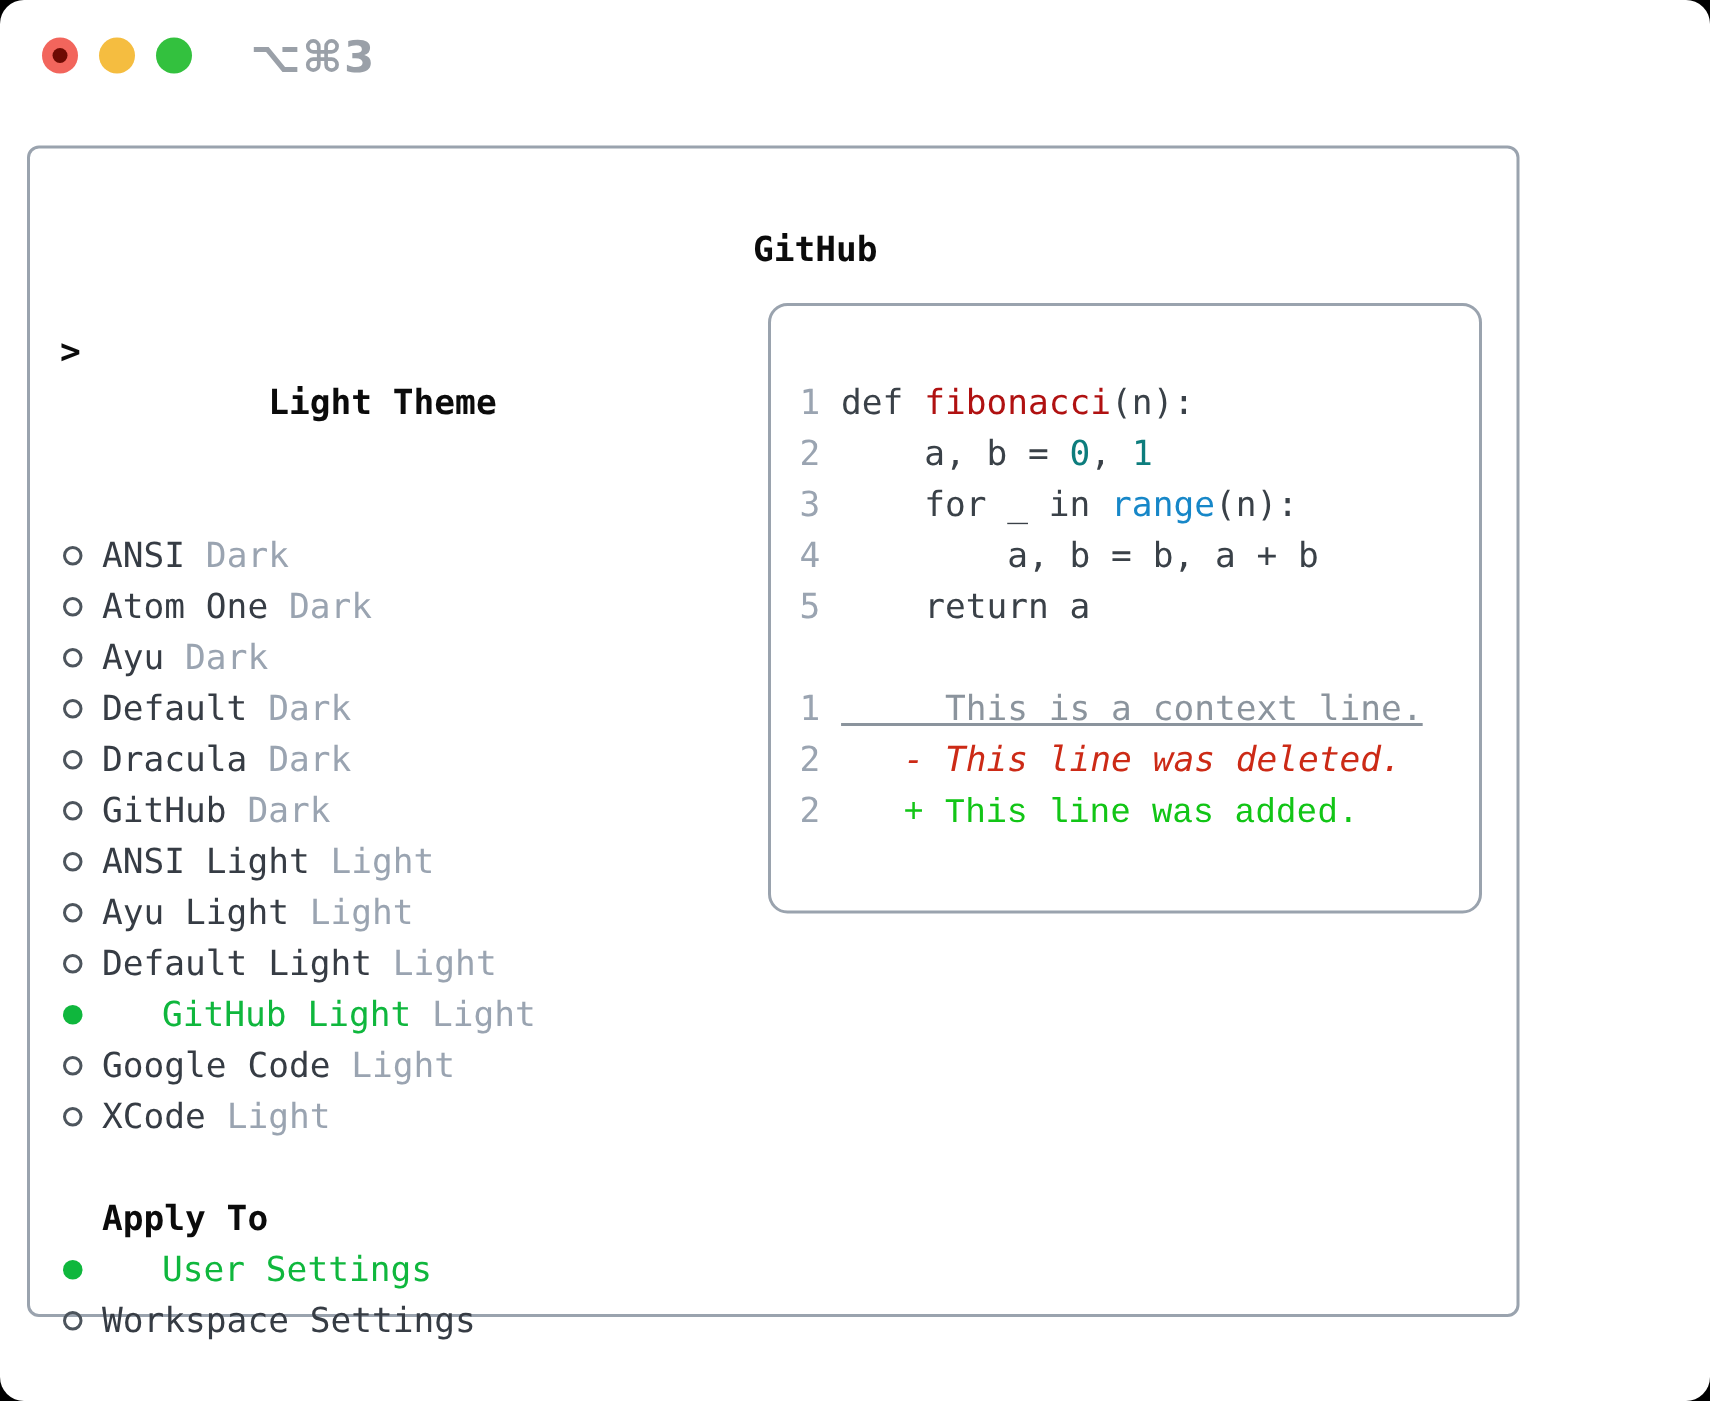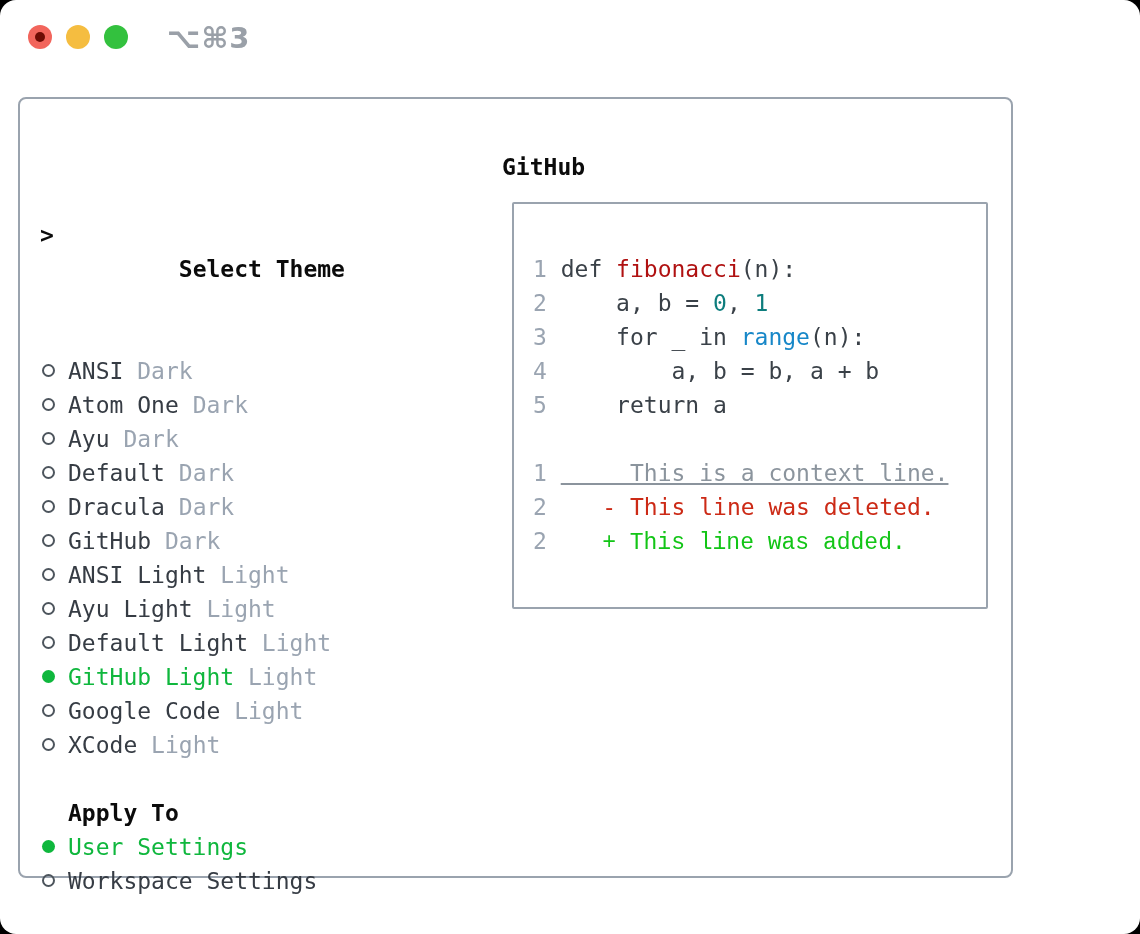--- a/index.html
+++ b/index.html
@@ -23,58 +23,58 @@
   
   .list{position:absolute;left:20px;top:51px;}
   .row{position:relative;height:34px;}
   .row .txt{margin-left:28px;}
   .cursor{position:absolute;left:0;top:0;font-weight:bold;color:var(--header-black,#0b0b0b);}
   .hdr{font-weight:bold;color:var(--header-black,#0b0b0b);margin-left:28px;}
   .bullet{position:absolute;left:2px;top:10px;width:13px;height:13px;border-radius:50%;box-sizing:border-box;}
   .bullet.open{border:2.5px solid #4d555d;}
   .bullet.fill{background:var(--selected-green,#0fb73d);}
   .name{color:var(--text-dark,#363c44);}
-  .name.sel{color:var(--selected-green,#0fb73d);}
+  .name.sel{color:var(--selected-green,#0fb73d);margin-left:40px;}
   .suffix{color:var(--muted-gray,#9aa4b1);}
   .hint{color:var(--hint-gray,#a5aeb9);height:34px;}
   .spacer{height:34px;}
   
   .preview-title{position:absolute;left:482px;top:51px;height:34px;font-weight:bold;color:var(--header-black,#0b0b0b);}
   .pbox{position:absolute;left:492px;top:103px;width:472px;height:403px;border:2px solid var(--border-gray,#9aa3ae);
-        border-radius:2px;background:#fff;}
+        border-radius:13px;background:#fff;}
   .code{position:absolute;left:19px;top:48px;}
   .cline{height:34px;color:var(--code-default,#3a4148);}
   .ln{color:var(--muted-gray,#9aa4b1);}
   .seg-d{color:var(--code-default,#3a4148);}
   .seg-fn{color:var(--function-red,#b01111);}
   .seg-num{color:var(--number-teal,#0d7d7d);}
   .seg-bi{color:var(--builtin-blue,#1787c8);}
   .seg-ctx{color:var(--context-gray,#8b949d);text-decoration:underline;}
-  .seg-del{color:var(--deleted-red,#cc2a16);}
+  .seg-del{color:var(--deleted-red,#cc2a16);font-style:italic;}
   .seg-add{color:var(--added-green,#12c516);font-family:Liberation Mono, monospace;}
 </style>
 </head>
 <body>
 
 <div class="window">
 
   <div class="titlebar">
     <div class="traffic">
       <div class="tl tl-close"></div>
       <div class="tl tl-min"></div>
       <div class="tl tl-zoom"></div>
     </div>
     <div class="shortcut">⌥⌘3</div>
   </div>
 
   <div class="panel mono">
 
     <div class="list" id="theme-list">
       <div class="row">
-        <span class="cursor">&gt;</span><span class="hdr">Select Theme</span>
+        <span class="cursor">&gt;</span><span class="hdr">Light Theme</span>
       </div>
       
     <div class="row"><span class="bullet open"></span><span class="txt"><span class="name">ANSI</span><span class="suffix"> Dark</span></span></div><div class="row"><span class="bullet open"></span><span class="txt"><span class="name">Atom One</span><span class="suffix"> Dark</span></span></div><div class="row"><span class="bullet open"></span><span class="txt"><span class="name">Ayu</span><span class="suffix"> Dark</span></span></div><div class="row"><span class="bullet open"></span><span class="txt"><span class="name">Default</span><span class="suffix"> Dark</span></span></div><div class="row"><span class="bullet open"></span><span class="txt"><span class="name">Dracula</span><span class="suffix"> Dark</span></span></div><div class="row"><span class="bullet open"></span><span class="txt"><span class="name">GitHub</span><span class="suffix"> Dark</span></span></div><div class="row"><span class="bullet open"></span><span class="txt"><span class="name">ANSI Light</span><span class="suffix"> Light</span></span></div><div class="row"><span class="bullet open"></span><span class="txt"><span class="name">Ayu Light</span><span class="suffix"> Light</span></span></div><div class="row"><span class="bullet open"></span><span class="txt"><span class="name">Default Light</span><span class="suffix"> Light</span></span></div><div class="row"><span class="bullet fill"></span><span class="txt"><span class="name sel">GitHub Light</span><span class="suffix"> Light</span></span></div><div class="row"><span class="bullet open"></span><span class="txt"><span class="name">Google Code</span><span class="suffix"> Light</span></span></div><div class="row"><span class="bullet open"></span><span class="txt"><span class="name">XCode</span><span class="suffix"> Light</span></span></div><div class="spacer"></div><div class="row"><span class="hdr">Apply To</span></div><div class="row"><span class="bullet fill"></span><span class="txt"><span class="name sel">User Settings</span></span></div><div class="row"><span class="bullet open"></span><span class="txt"><span class="name">Workspace Settings</span></span></div><div class="spacer"></div><div class="hint">(Use Enter to select, Tab to</div></div>
 
     <div class="preview-title mono">GitHub</div>
 
     <div class="pbox">
       <div class="code mono" id="code-block"><div class="cline"><span class="ln">1</span> <span class="seg-d">def </span><span class="seg-fn">fibonacci</span><span class="seg-d">(n):</span></div><div class="cline"><span class="ln">2</span> <span class="seg-d">    a, b = </span><span class="seg-num">0</span><span class="seg-d">, </span><span class="seg-num">1</span></div><div class="cline"><span class="ln">3</span> <span class="seg-d">    for _ in </span><span class="seg-bi">range</span><span class="seg-d">(n):</span></div><div class="cline"><span class="ln">4</span> <span class="seg-d">        a, b = b, a + b</span></div><div class="cline"><span class="ln">5</span> <span class="seg-d">    return a</span></div><div class="cline"></div><div class="cline"><span class="ln">1</span> <span class="seg-ctx">     This is a context line.</span></div><div class="cline"><span class="ln">2</span> <span class="seg-del">   - This line was deleted.</span></div><div class="cline"><span class="ln">2</span> <span class="seg-add">   + This line was added.</span></div></div>
     </div>
 

